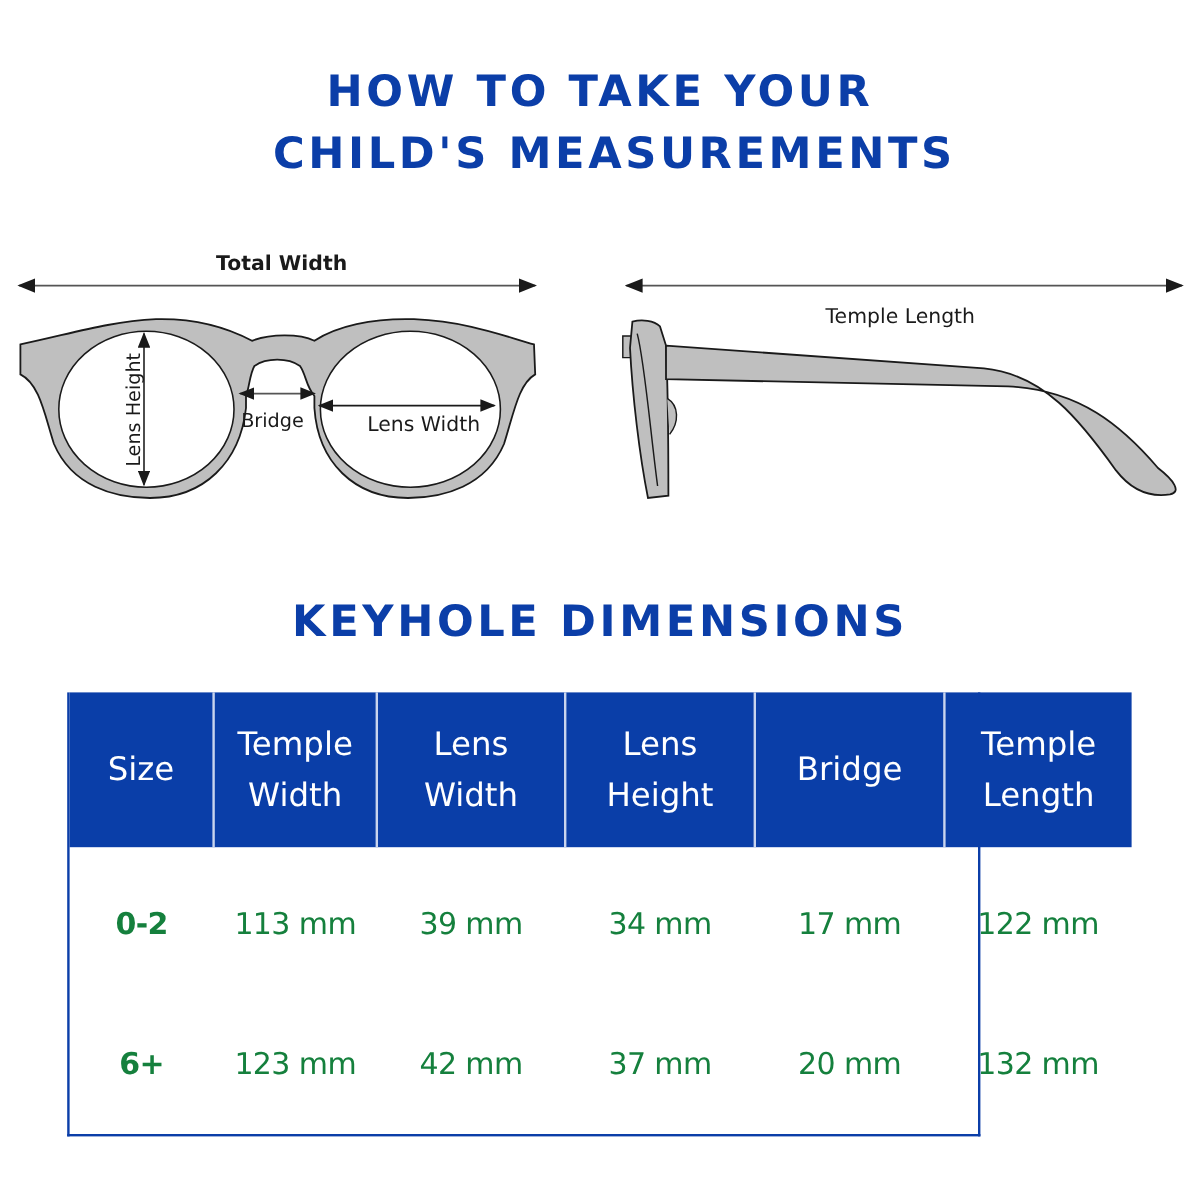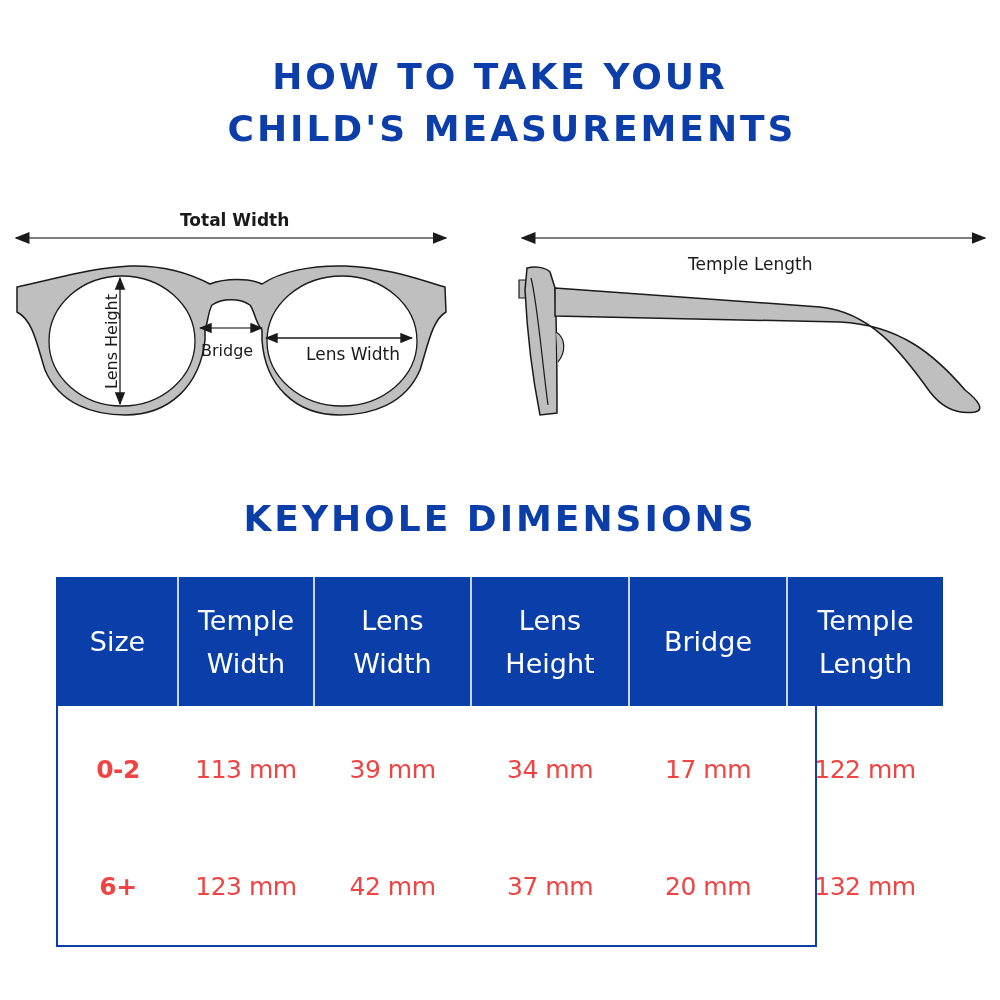--- a/index.html
+++ b/index.html
@@ -18,21 +18,21 @@
       border: 2px solid #0b3ea8; box-sizing: border-box; border-top: none;
     }
     table { border-collapse: collapse; width: 100%; height: 100%; table-layout: fixed; }
     thead th {
       background: #0a3ea8; color: #ffffff; font-weight: normal;
       font-family: "DejaVu Sans", sans-serif; font-size: 27px; line-height: 43px;
       height: 129px; border-left: 2px solid #c9d4ee; padding: 0;
     }
     thead th:first-child { border-left: none; }
     tbody td {
-      text-align: center; font-family: "DejaVu Sans", sans-serif; font-size: 25px; color: #ef4444;
+      text-align: center; font-family: "DejaVu Sans", sans-serif; font-size: 25px; color: #15803d;
       height: 80px; padding: 0; letter-spacing: -0.5px;
     }
     tbody td.size { font-weight: bold; }
     tbody tr:first-child td { padding-top: 4px; }
   </style>
 </head>
 <body>
 
 <div class="title" style="top:56px;">HOW TO TAKE YOUR</div>
 <div class="title" style="top:108px;margin-left:12px;">CHILD'S MEASUREMENTS</div>

